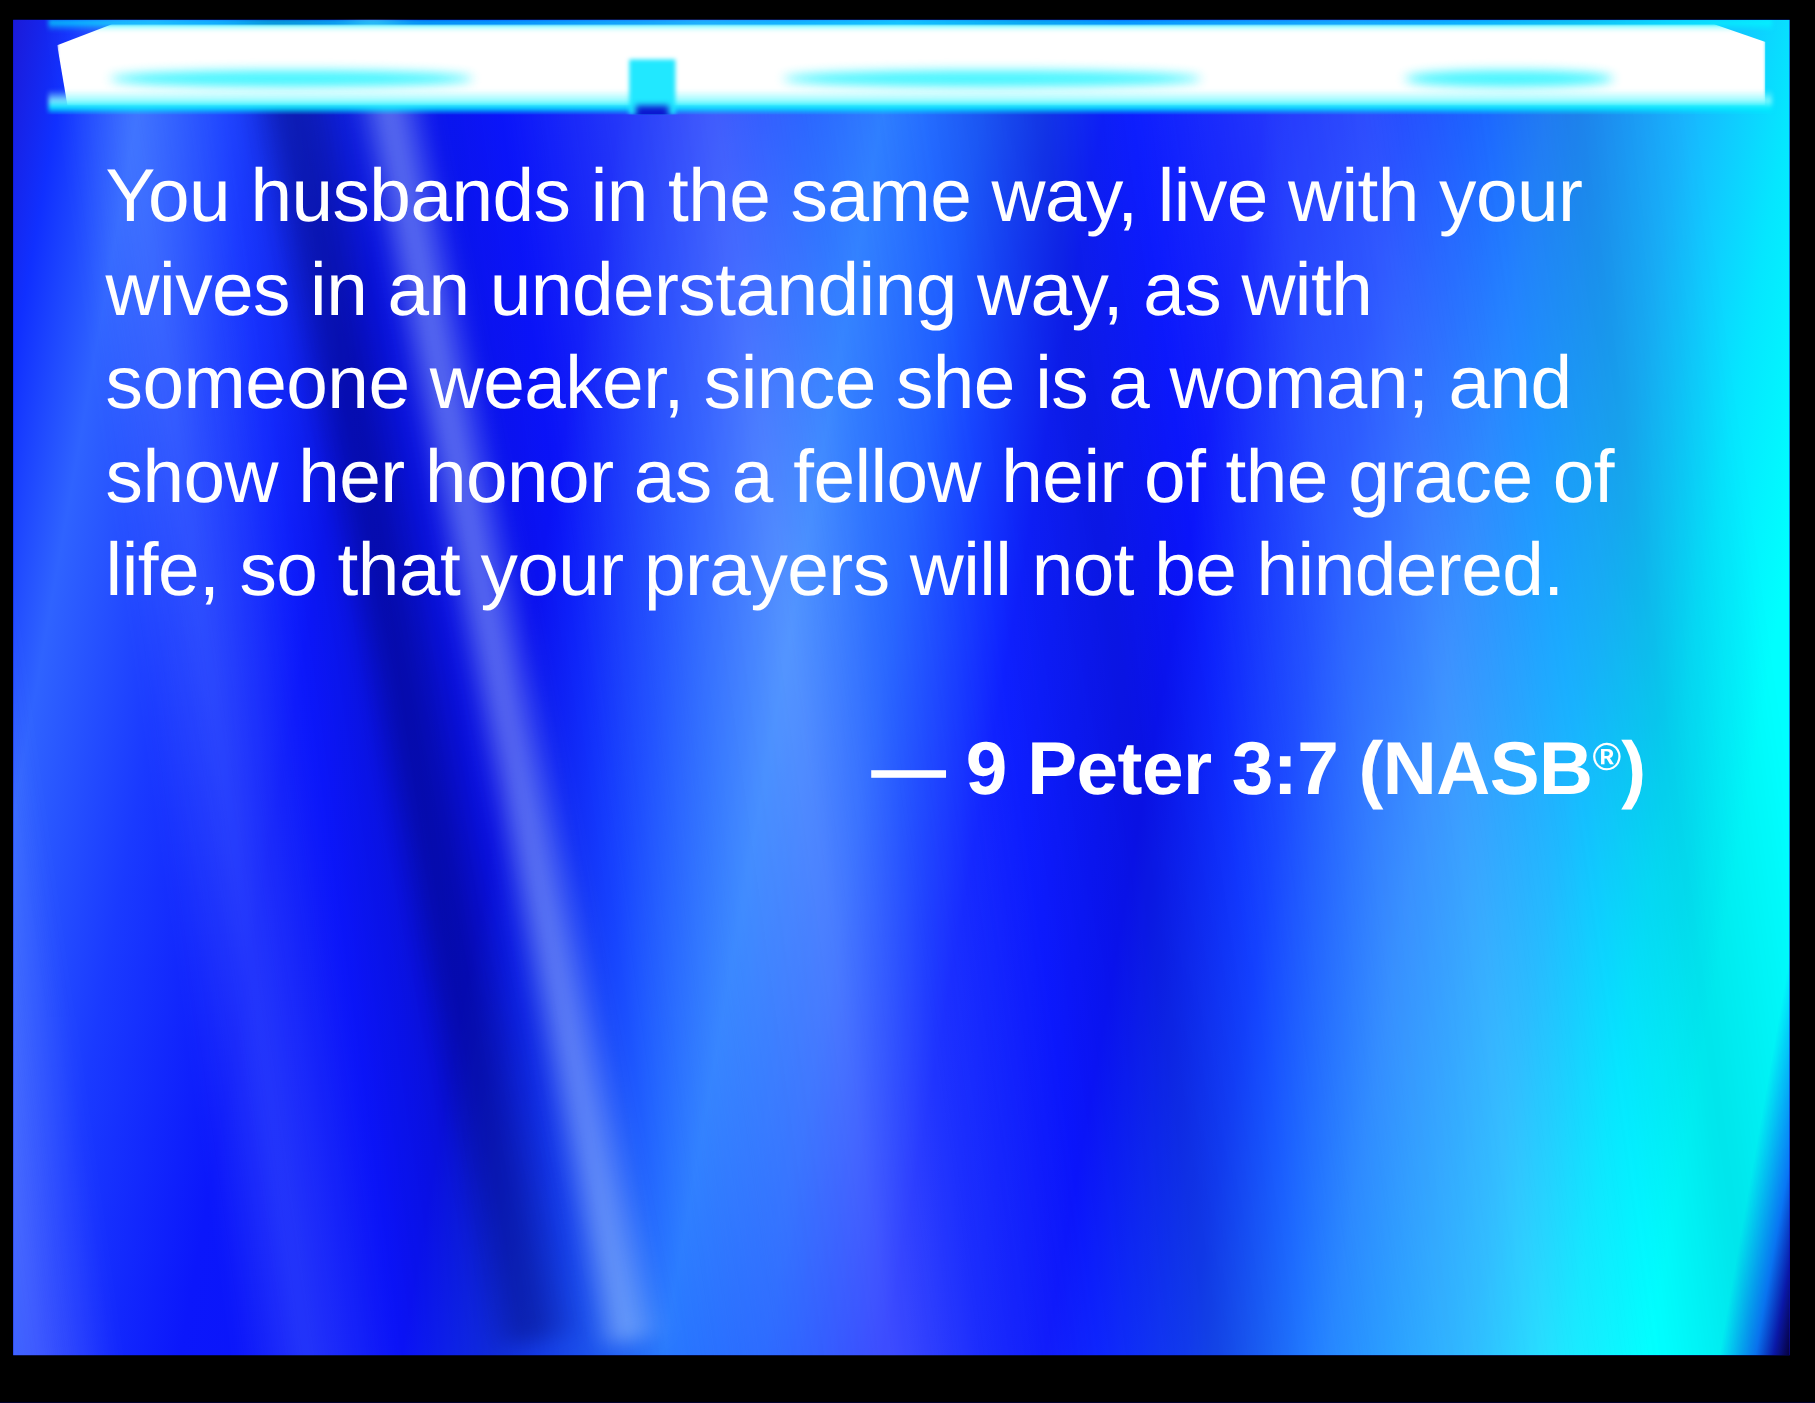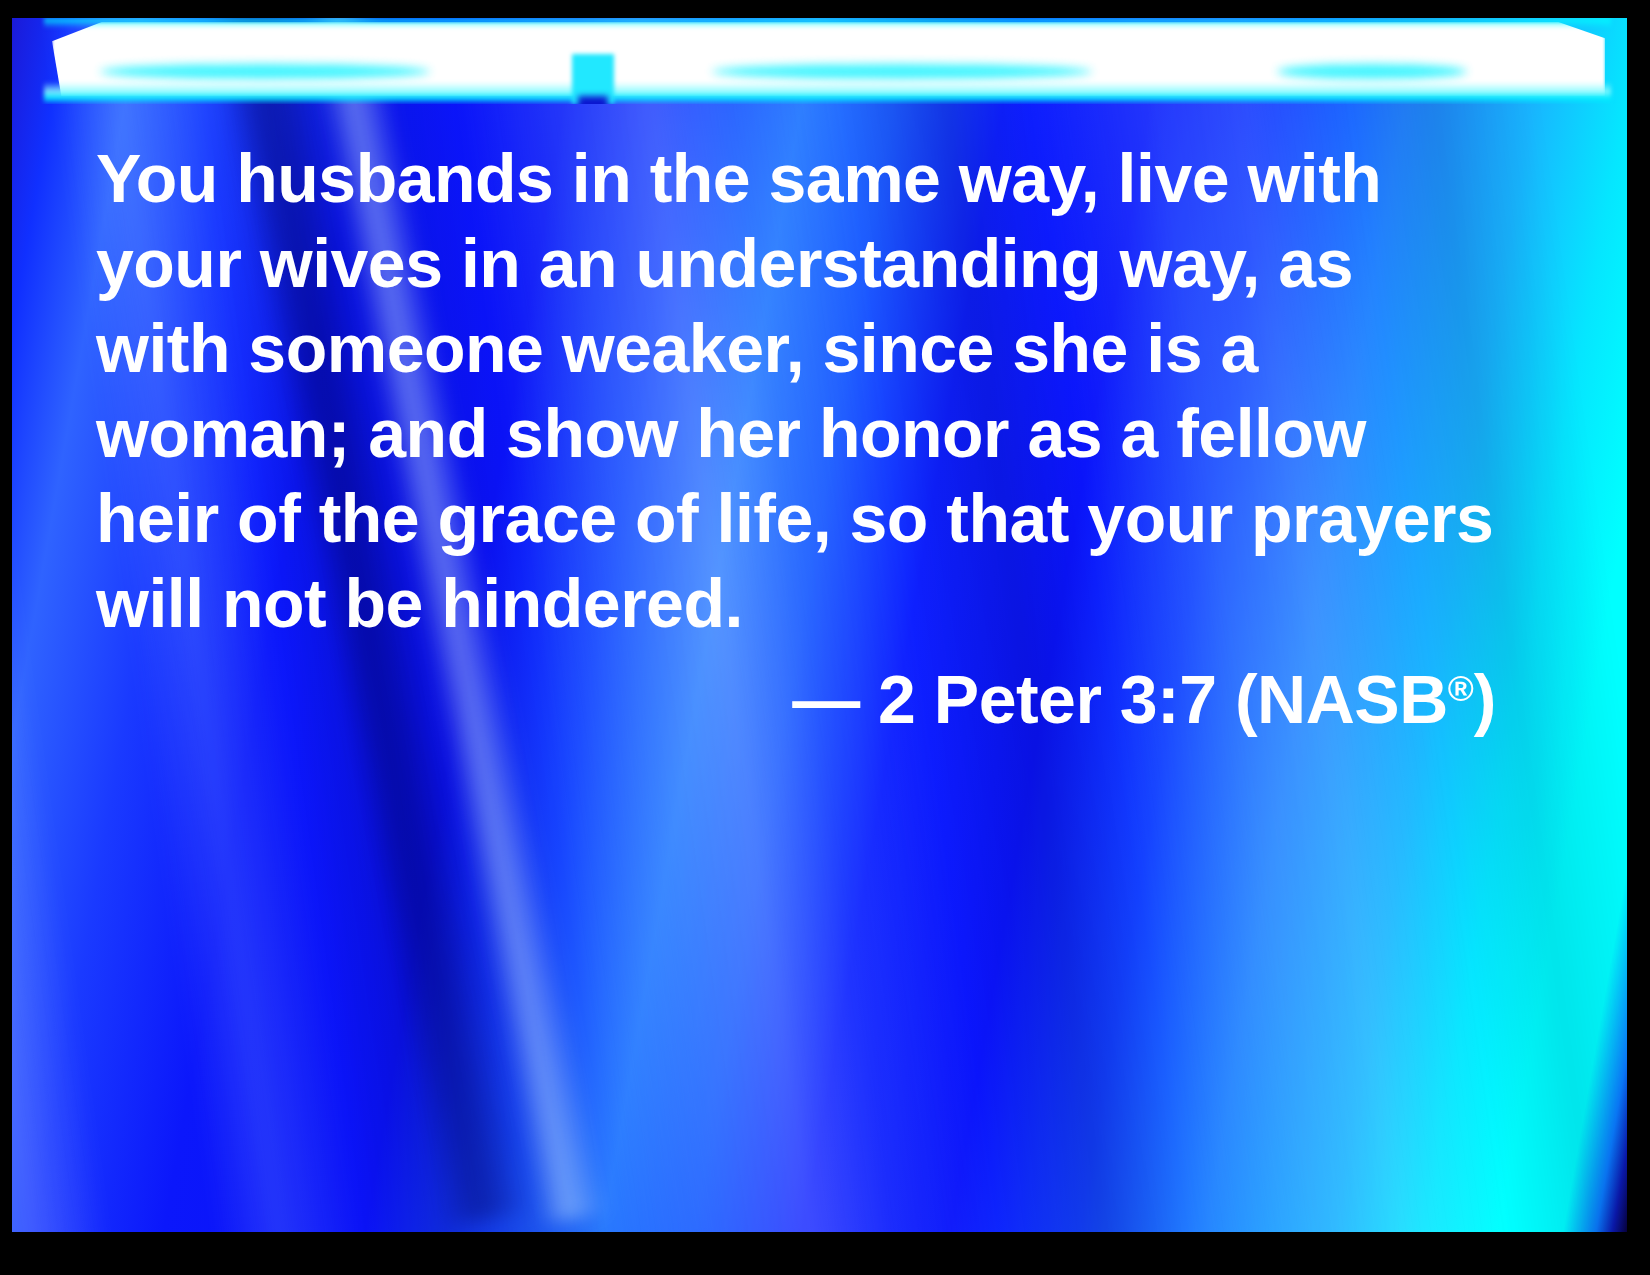--- a/index.html
+++ b/index.html
@@ -189,21 +189,21 @@
   }
 
   
   #verse {
     position: absolute;
     left: 84px;
     top: 118px;
     width: 1400px;
     color: #ffffff;
     font-family: "Liberation Sans Narrow", "Liberation Sans", "DejaVu Sans", sans-serif;
-    font-weight: bold;
+    font-weight: normal;
     font-size: 68px;
     line-height: 85px;
     letter-spacing: -0.5px;
     white-space: pre-wrap;
   }
   #citation {
     position: absolute;
     left: 84px;
     top: 628px;
     width: 1400px;
@@ -239,17 +239,17 @@
       <div class="wisp w1"></div>
       <div class="wisp w2"></div>
       <div class="wisp w3"></div>
       <div class="notch"></div>
       <div class="notch-dark"></div>
     </div>
 
     <div id="verse">You husbands in the same way, live with your wives in an understanding way, as with someone weaker, since she is a woman; and show her honor as a fellow heir of the grace of life, so that your prayers will not be hindered.</div>
 
     <div id="citation">
-      <span>—</span><span>&nbsp;</span><span>2 Peter 3:7</span><span>&nbsp;</span><span>(NASB</span><span class="reg">®</span><span>)</span>
+      <span>—</span><span>&nbsp;</span><span>9 Peter 3:7</span><span>&nbsp;</span><span>(NASB</span><span class="reg">®</span><span>)</span>
     </div>
 
   </div>
 </div>
 
 </body></html>

